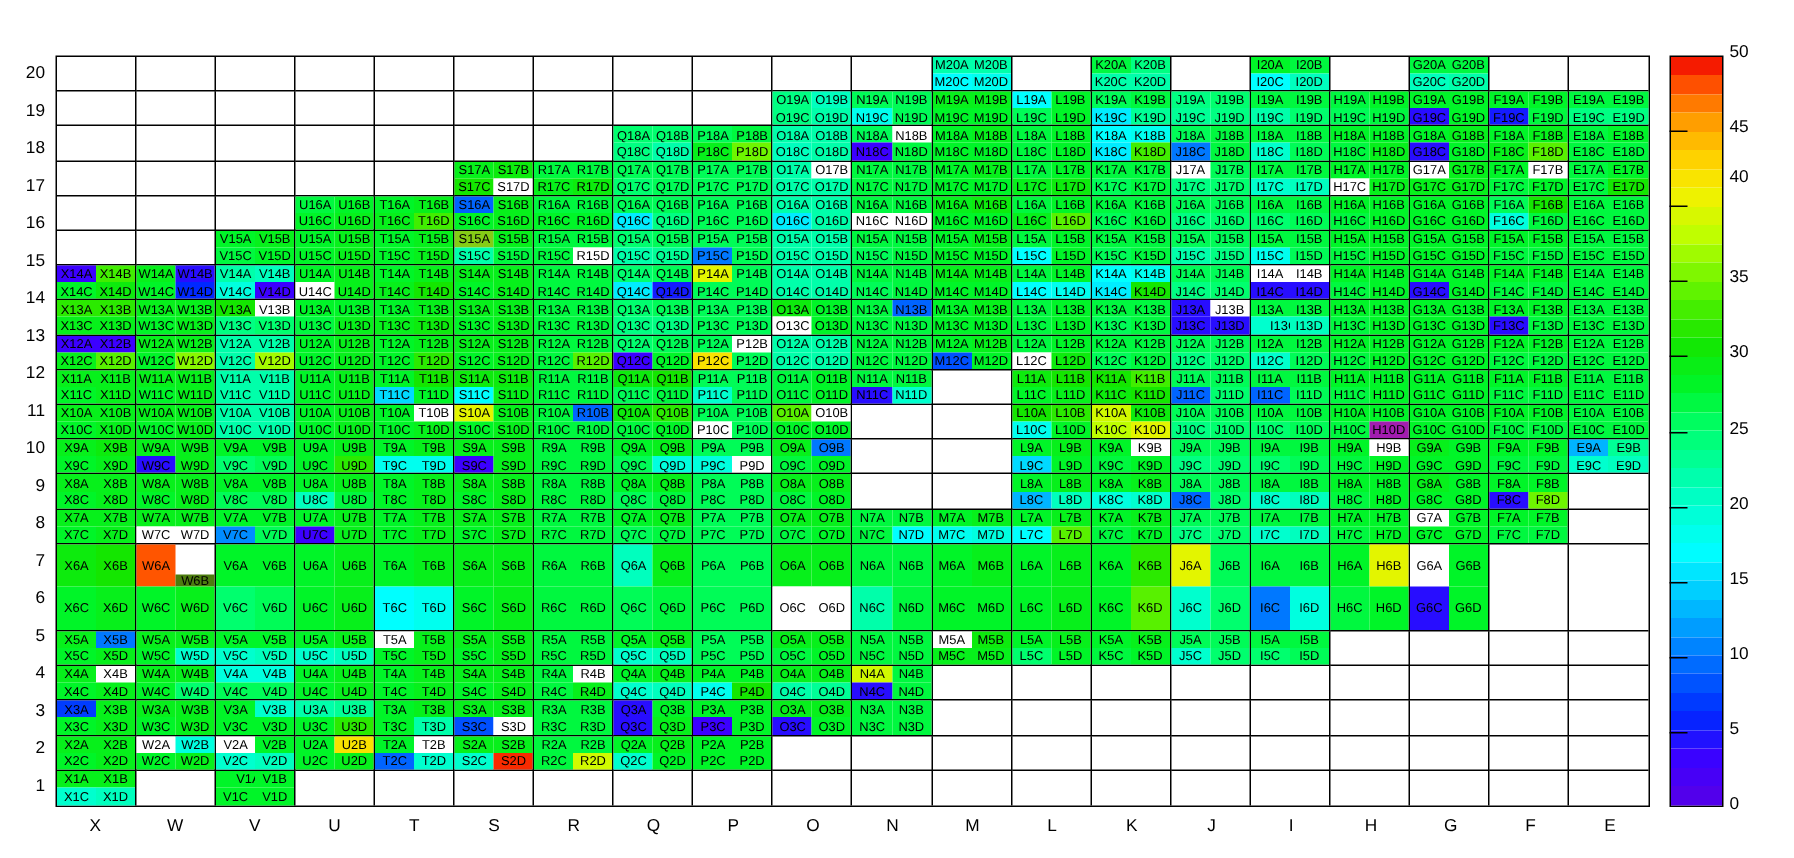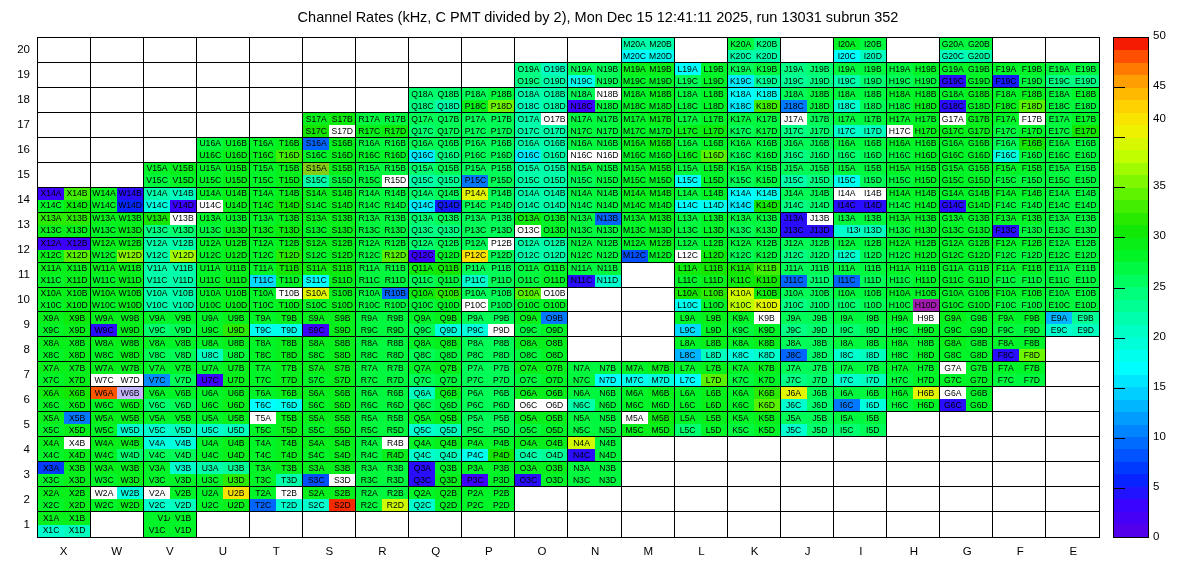--- a/index.html
+++ b/index.html
@@ -63,21 +63,20 @@
   }
   .ctlab{
     position:absolute;left:1153px;font-size:11.5px;color:#000;
   }
 </style>
 </head>
 <body>
 
 <div id="root">
 
-  <div id="title">Channel Rates (kHz, C PMT divided by 2), Mon Dec 15 12:41:11 2025, run 13031 subrun 352</div>
 
   <div id="plot">
     <div id="grid">
         <div class="cell">
           <div class="sub empty"></div>
           <div class="sub empty"></div>
           <div class="sub empty"></div>
           <div class="sub empty"></div>
         </div>
         <div class="cell">
@@ -1755,21 +1754,21 @@
           <div class="sub empty"></div>
         </div>
         <div class="cell">
           <div class="sub" style="background: rgb(13, 235, 13);">X6A</div>
           <div class="sub" style="background: rgb(20, 230, 0);">X6B</div>
           <div class="sub" style="background: rgb(0, 245, 40);">X6C</div>
           <div class="sub" style="background: rgb(7, 240, 27);">X6D</div>
         </div>
         <div class="cell">
           <div class="sub" style="background: rgb(255, 85, 0);">W6A</div>
-          <div class="sub" style="background: #c4b5fd;">W6B</div>
+          <div class="sub" style="background: #4d7c0f; margin-top: 20px;">W6B</div>
           <div class="sub" style="background: rgb(0, 245, 40);">W6C</div>
           <div class="sub" style="background: rgb(7, 240, 27);">W6D</div>
         </div>
         <div class="cell">
           <div class="sub" style="background: rgb(0, 245, 40);">V6A</div>
           <div class="sub" style="background: rgb(0, 245, 40);">V6B</div>
           <div class="sub" style="background: rgb(0, 255, 110);">V6C</div>
           <div class="sub" style="background: rgb(0, 252, 87);">V6D</div>
         </div>
         <div class="cell">

